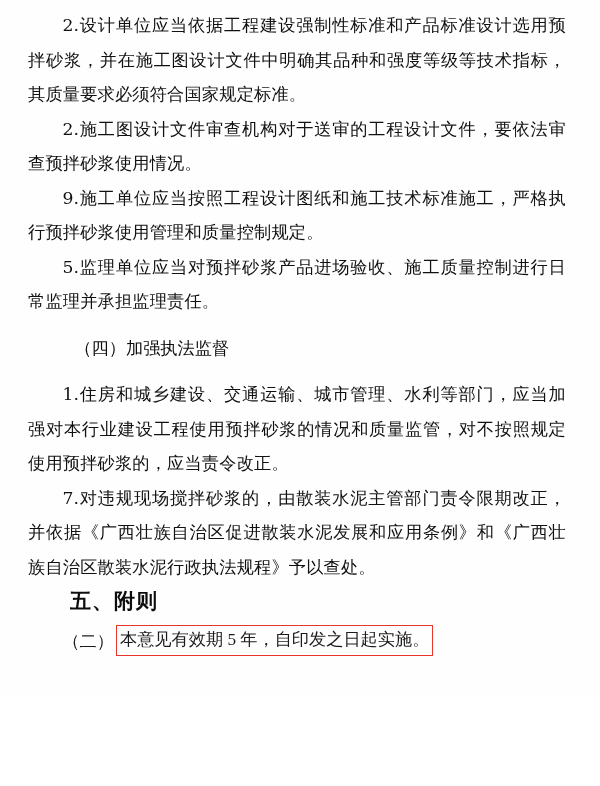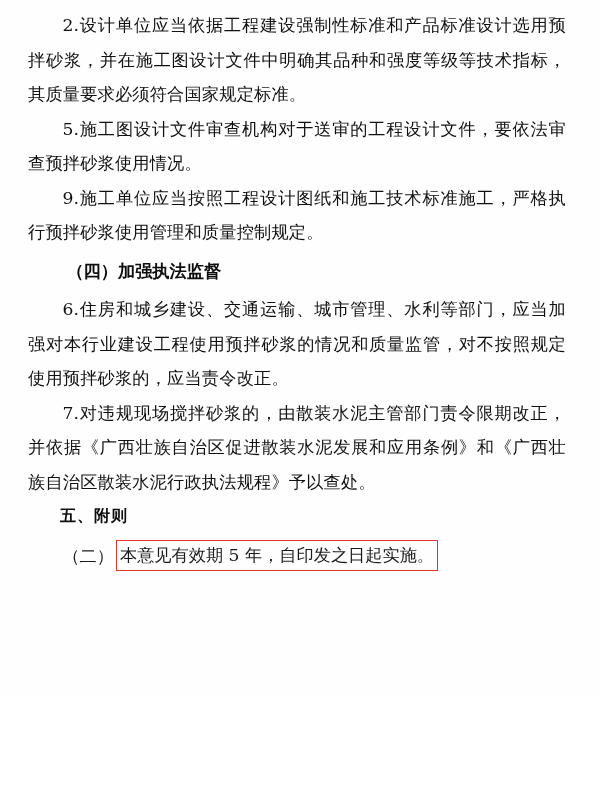--- a/index.html
+++ b/index.html
@@ -32,30 +32,30 @@
     letter-spacing: 0.2px;
     text-align: justify;
     text-justify: inter-ideograph;
     text-indent: 0;
     color: #111;
   }
   p.indent2 {
     text-indent: 2em;
   }
   p.heading {
-    margin: 4px;
+    margin: 12px;
     font-size: 17.2px;
     line-height: 34.5px;
-    font-weight: bold;
+    font-weight: normal;
     text-indent: 2em;
     color: #0d0d0d;
   }
   p.heading-major {
     margin: 0;
-    font-size: 16px;
+    font-size: 21px;
     line-height: 34.5px;
     font-weight: bold;
     text-indent: 2em;
     letter-spacing: 1px;
     color: #0d0d0d;
   }
   .boxed-text {
     display: inline-block;
     border: 1.6px solid #e8342a;
     padding: 0px 3px 1px 3px;
@@ -80,36 +80,37 @@
   .spacer-sm { height: 3px; }
 </style>
 </head>
 <body>
 
 <div class="page">
   <div class="body-area">
 
     <p class="para indent2">2.设计单位应当依据工程建设强制性标准和产品标准设计选用预拌砂浆，并在施工图设计文件中明确其品种和强度等级等技术指标，其质量要求必须符合国家规定标准。</p>
 
-    <p class="para indent2">5.施工图设计文件审查机构对于送审的工程设计文件，要依法审查预拌砂浆使用情况。</p>
+    <p class="para indent2">2.施工图设计文件审查机构对于送审的工程设计文件，要依法审查预拌砂浆使用情况。</p>
 
     <p class="para indent2">9.施工单位应当按照工程设计图纸和施工技术标准施工，严格执行预拌砂浆使用管理和质量控制规定。</p>
 
+    <p class="para indent2">5.监理单位应当对预拌砂浆产品进场验收、施工质量控制进行日常监理并承担监理责任。</p>
 
 
     <p class="heading">（四）加强执法监督</p>
 
-    <p class="para indent2">6.住房和城乡建设、交通运输、城市管理、水利等部门，应当加强对本行业建设工程使用预拌砂浆的情况和质量监管，对不按照规定使用预拌砂浆的，应当责令改正。</p>
+    <p class="para indent2">1.住房和城乡建设、交通运输、城市管理、水利等部门，应当加强对本行业建设工程使用预拌砂浆的情况和质量监管，对不按照规定使用预拌砂浆的，应当责令改正。</p>
 
     <p class="para indent2">7.对违规现场搅拌砂浆的，由散装水泥主管部门责令限期改正，并依据《广西壮族自治区促进散装水泥发展和应用条例》和《广西壮族自治区散装水泥行政执法规程》予以查处。</p>
 
     <p class="heading-major">五、附则</p>
 
 
     <div class="spacer-sm"></div>
 
     <div class="last-row">
       <span class="lead prefix-label">（二）</span>
-      <span class="boxed-text" style="font-size: 17.2px; border-color: rgb(232, 52, 42);">本意见有效期 5 年，自印发之日起实施。</span>
+      <span class="boxed-text" style="font-size: 17.2px; border-color: rgb(232, 52, 42); font-family: Liberation Serif, serif;">本意见有效期 5 年，自印发之日起实施。</span>
     </div>
 
   </div>
 </div>
 
 </body></html>

